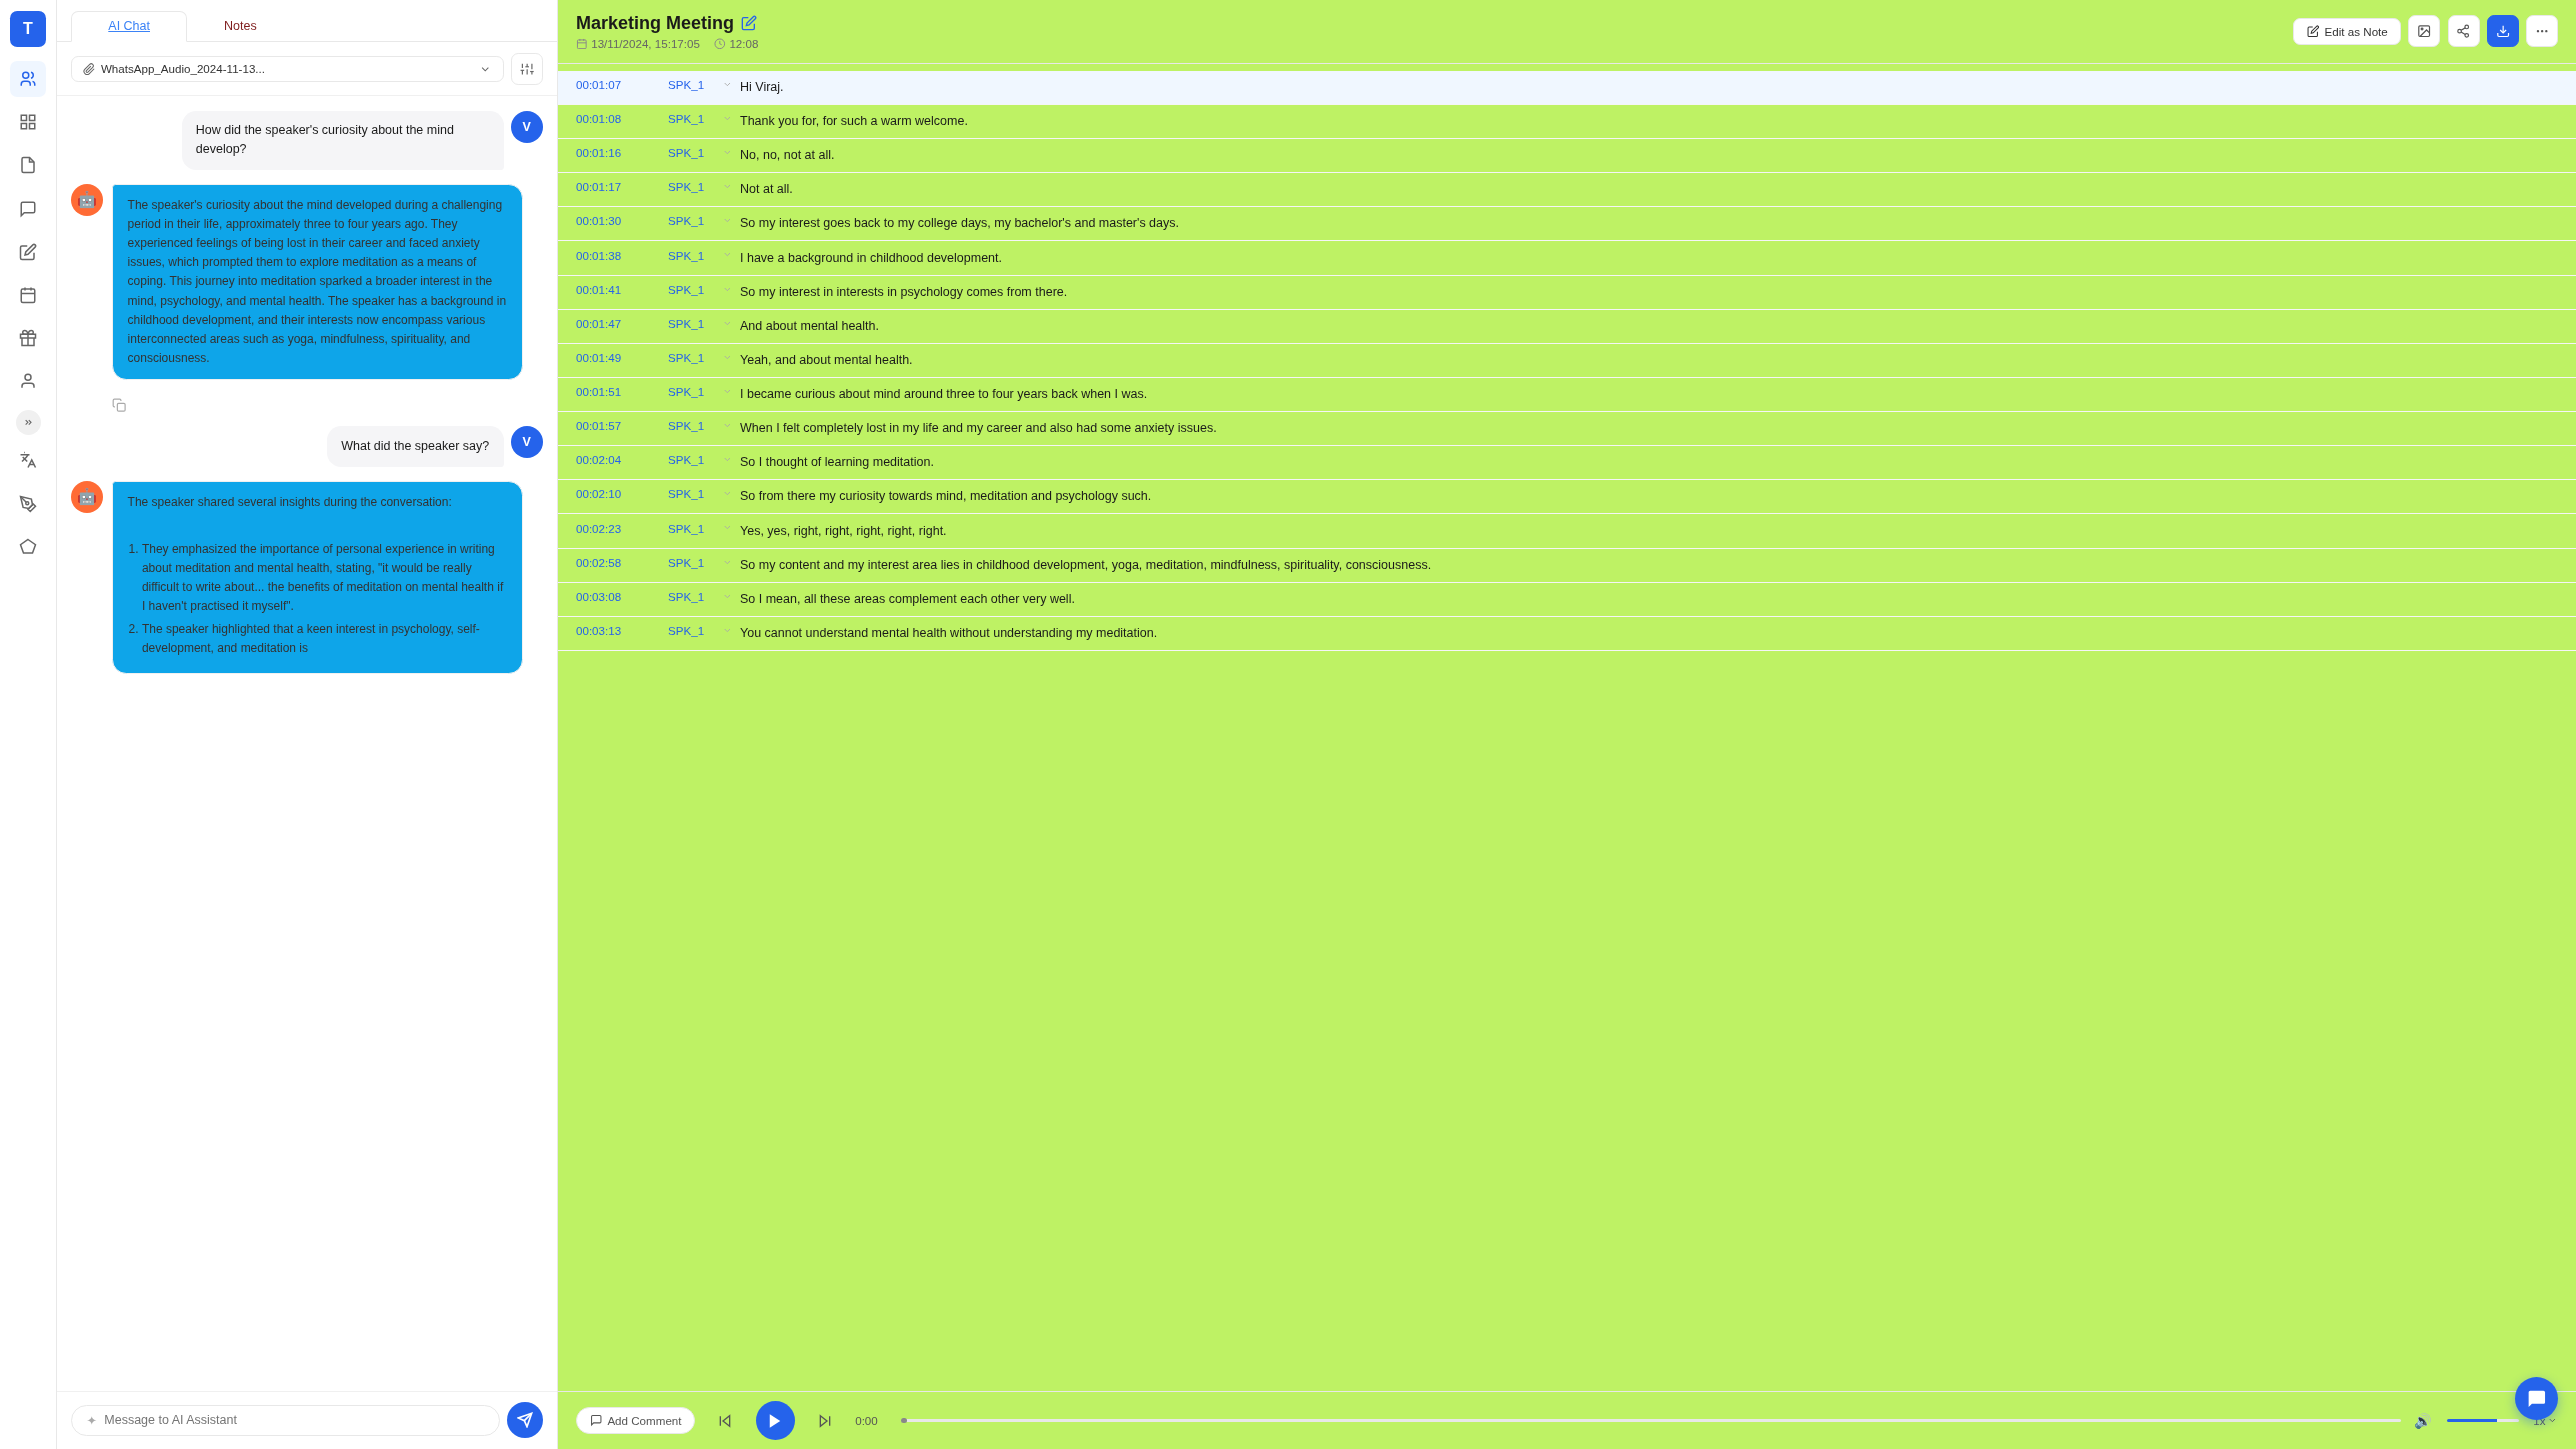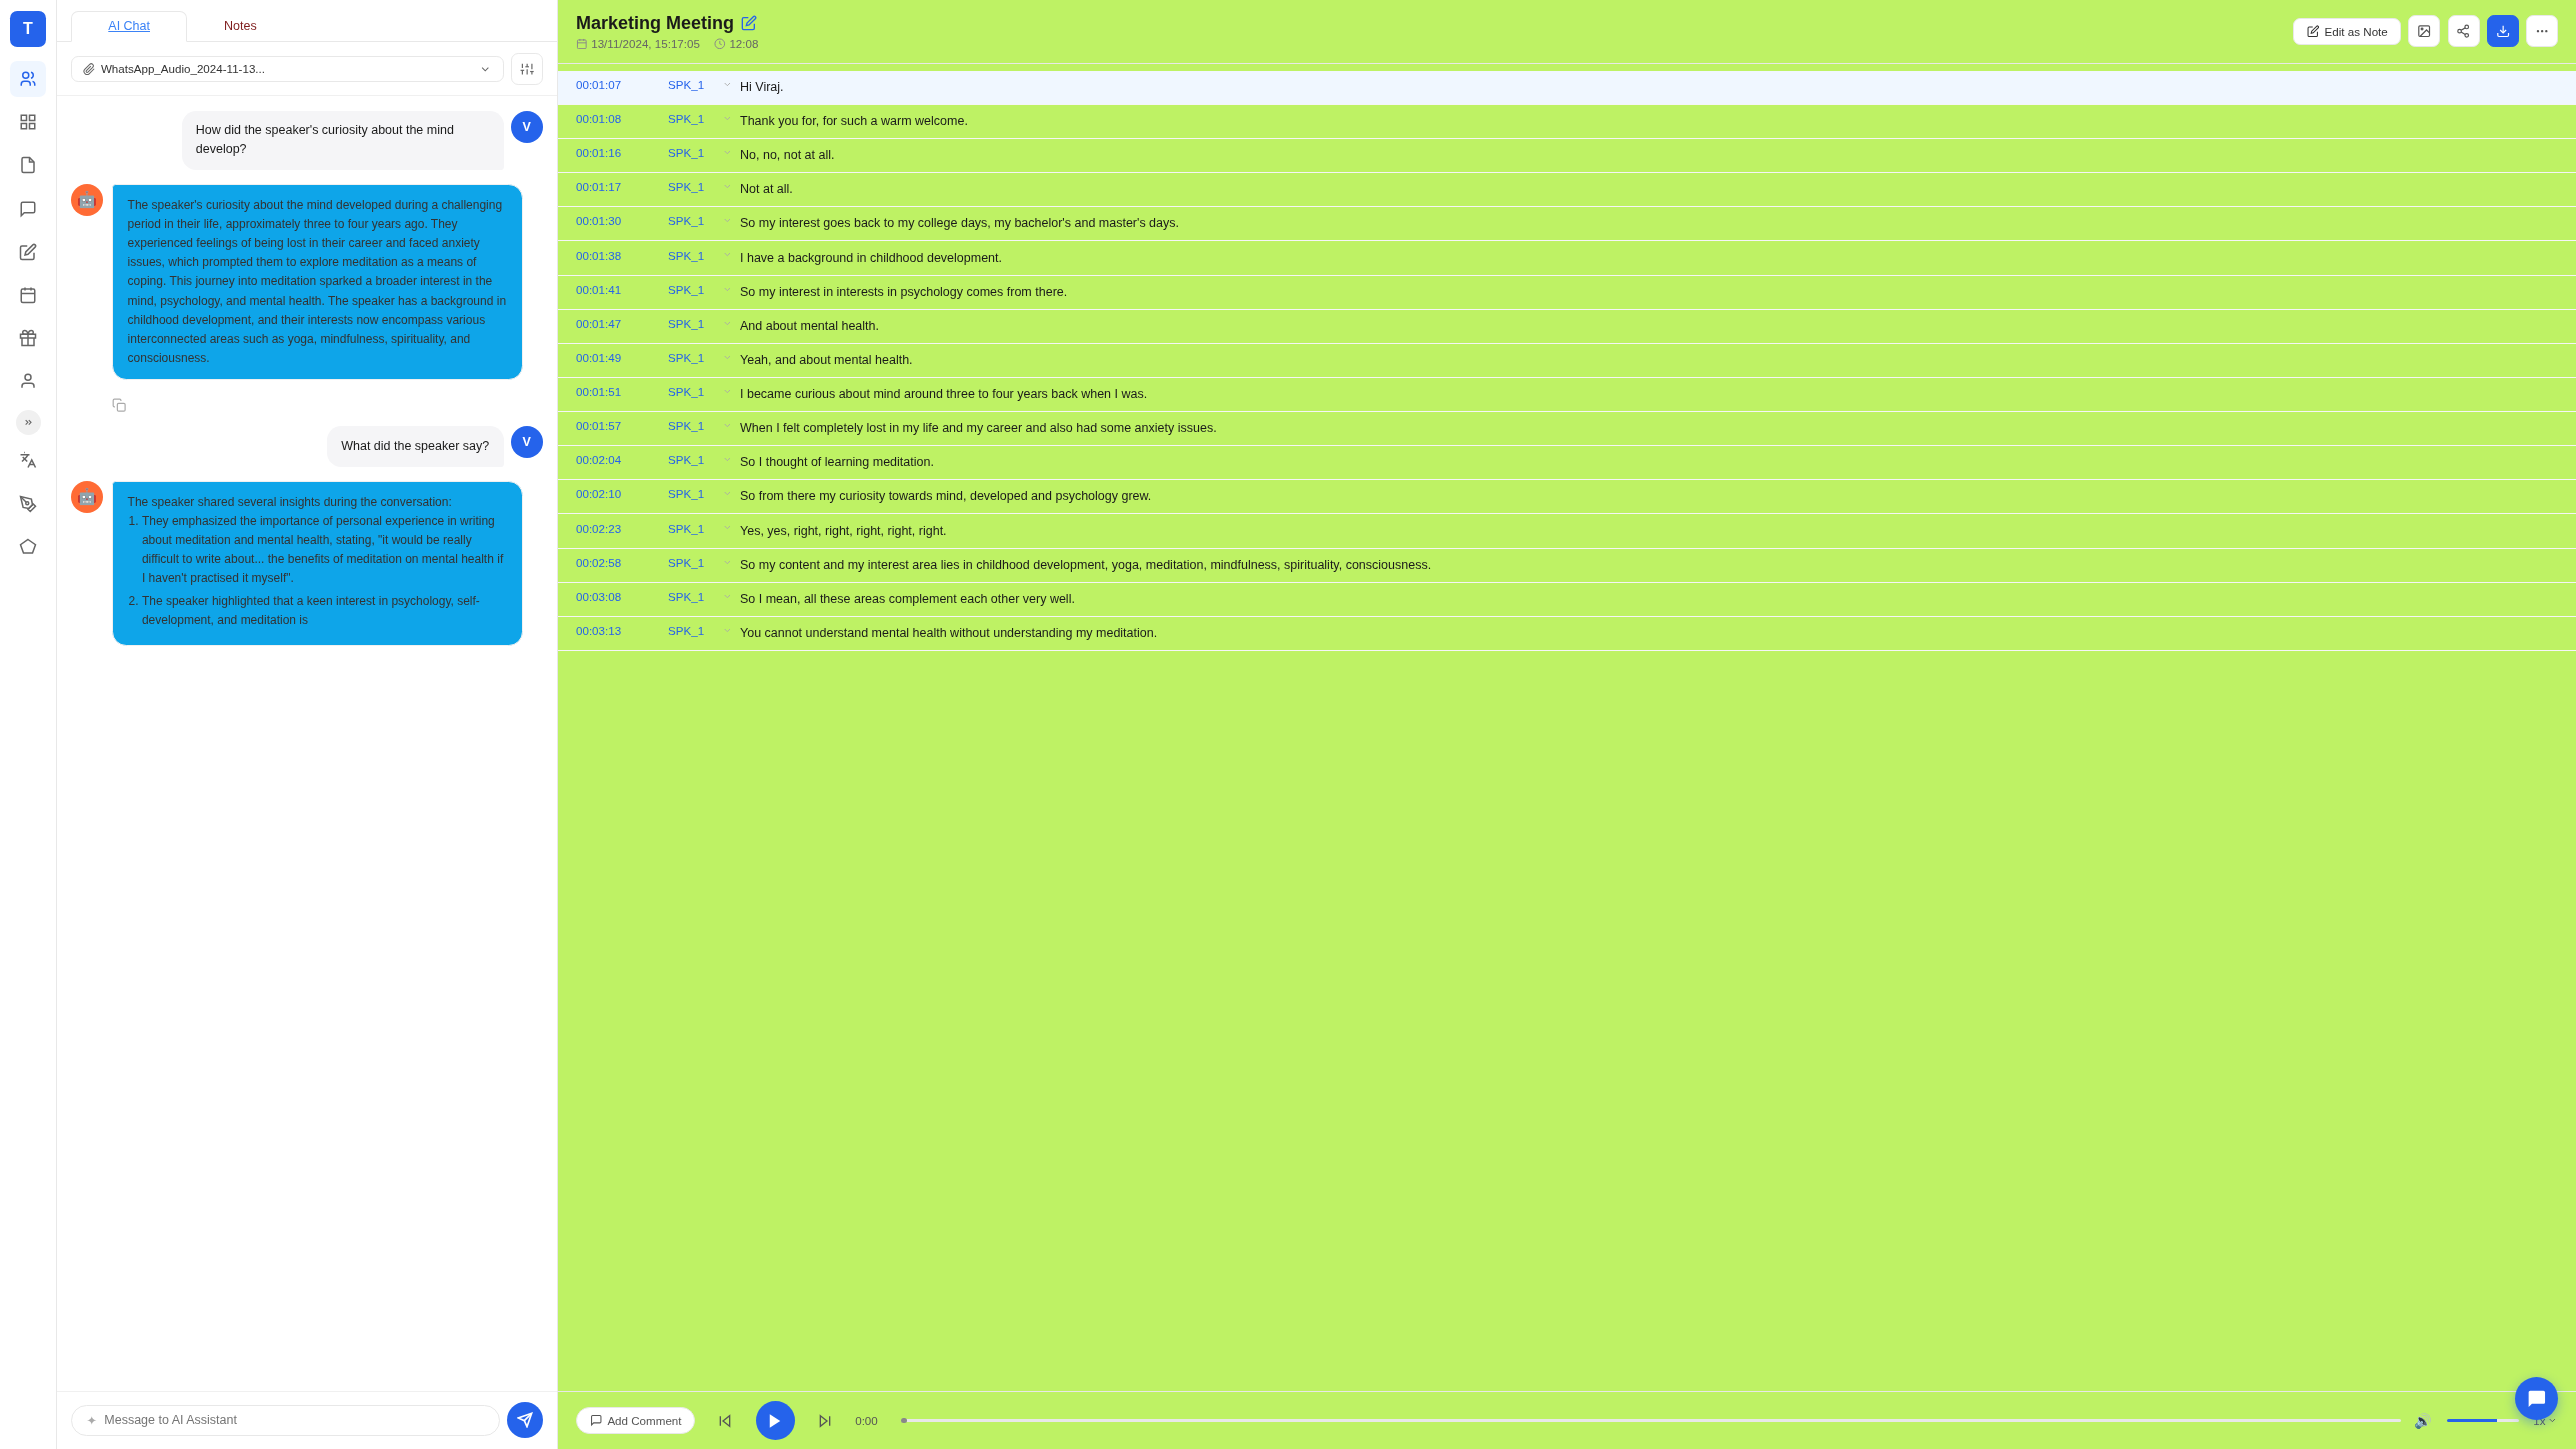--- a/index.html
+++ b/index.html
@@ -155,21 +155,21 @@
     .ai-bubble {
       background: #0ea5e9;
       border-radius: 3.6px 14.3px 14.3px 14.3px;
       padding: 10.7px 14.3px;
       max-width: 411px;
       font-size: 12px;
       color: #333;
       line-height: 1.6;
       border: 0.9px solid #f0f0f0;
     }
-    .ai-bubble ol { padding-left: 14.3px; }
+    .ai-bubble ol { padding-left: 14.3px; margin-top: 28px; }
     .ai-bubble li { margin-bottom: 3.6px; }
     .copy-btn {
       display: flex; align-items: center;
       color: #aaa;
       cursor: pointer;
       margin-top: 3.6px;
       margin-left: 41px;
     }
 
     
@@ -756,21 +756,21 @@
     <span class="ts-text">So I thought of learning meditation.</span>
   </div>
       <div class="transcript-row">
     <span class="ts-time">00:02:10</span>
     <span class="ts-speaker">SPK_1</span>
     <span class="ts-chevron">
       <svg width="10.7" height="10.7" viewBox="0 0 24 24" fill="none" stroke="#aaa" stroke-width="2">
             <polyline points="6 9 12 15 18 9"></polyline>
           </svg>
     </span>
-    <span class="ts-text">So from there my curiosity towards mind, developed and psychology grew.</span>
+    <span class="ts-text">So from there my curiosity towards mind, meditation and psychology such.</span>
   </div>
       <div class="transcript-row">
     <span class="ts-time">00:02:23</span>
     <span class="ts-speaker">SPK_1</span>
     <span class="ts-chevron">
       <svg width="10.7" height="10.7" viewBox="0 0 24 24" fill="none" stroke="#aaa" stroke-width="2">
             <polyline points="6 9 12 15 18 9"></polyline>
           </svg>
     </span>
     <span class="ts-text">Yes, yes, right, right, right, right, right.</span>

